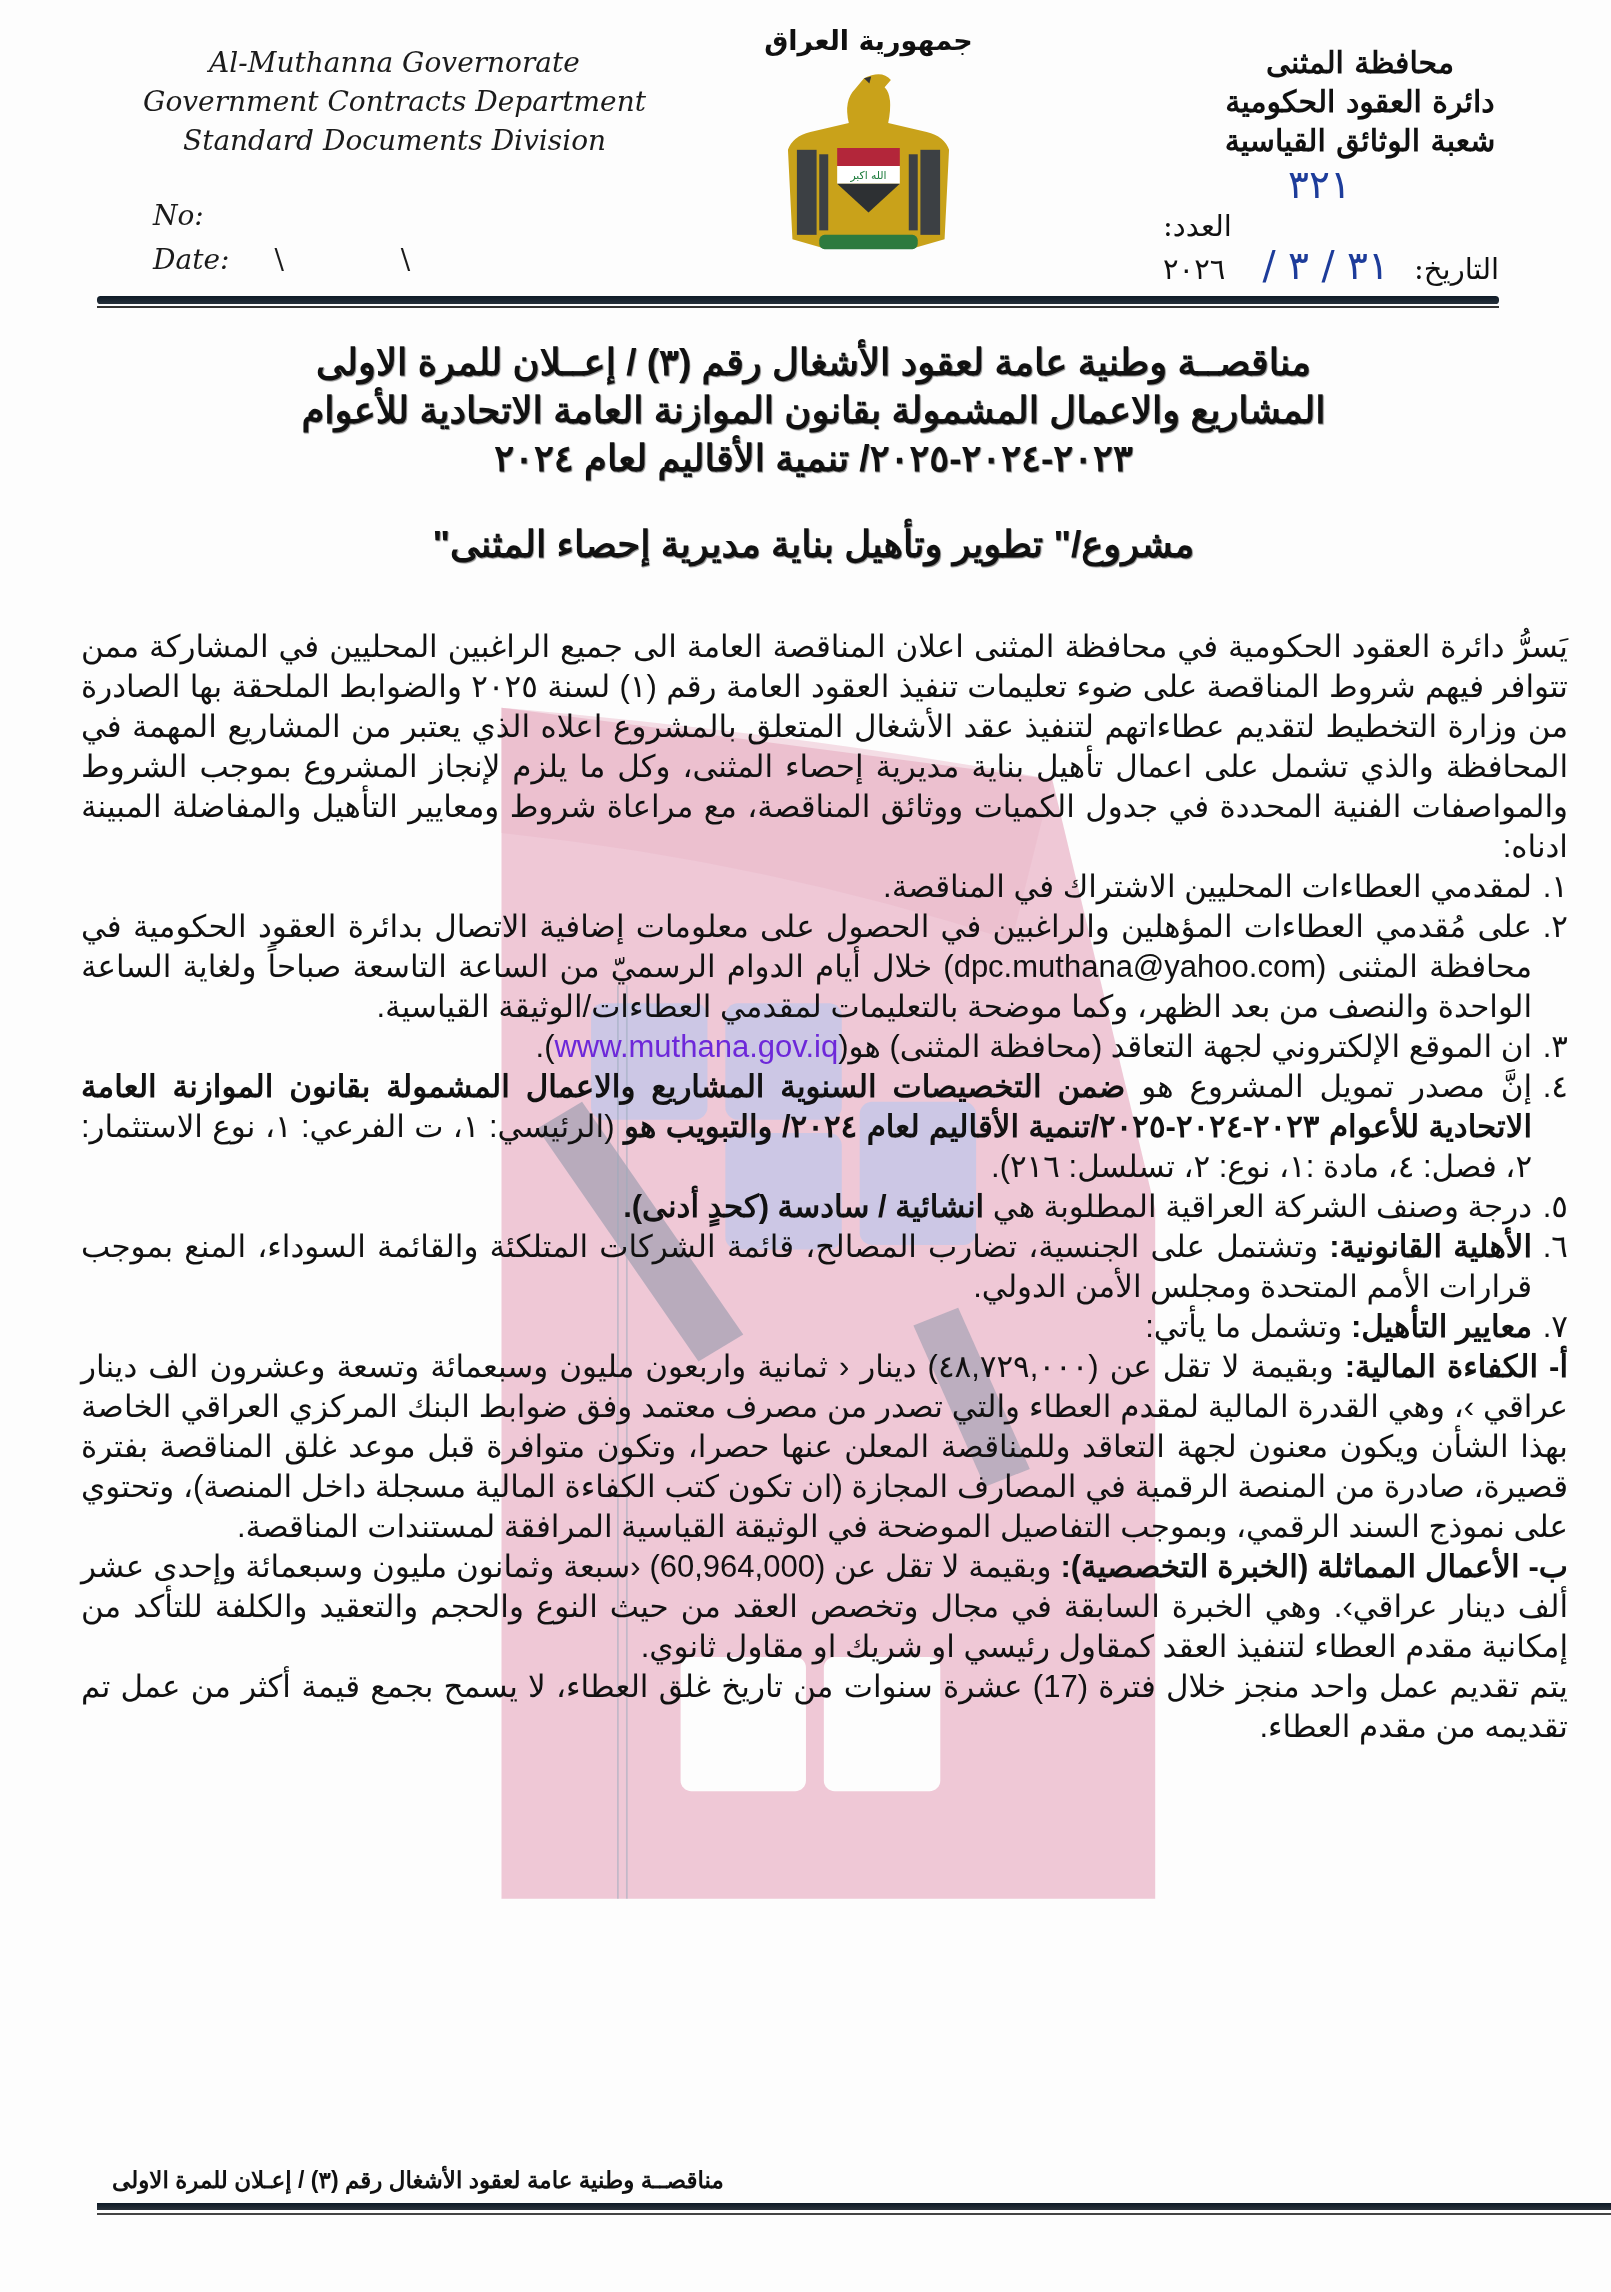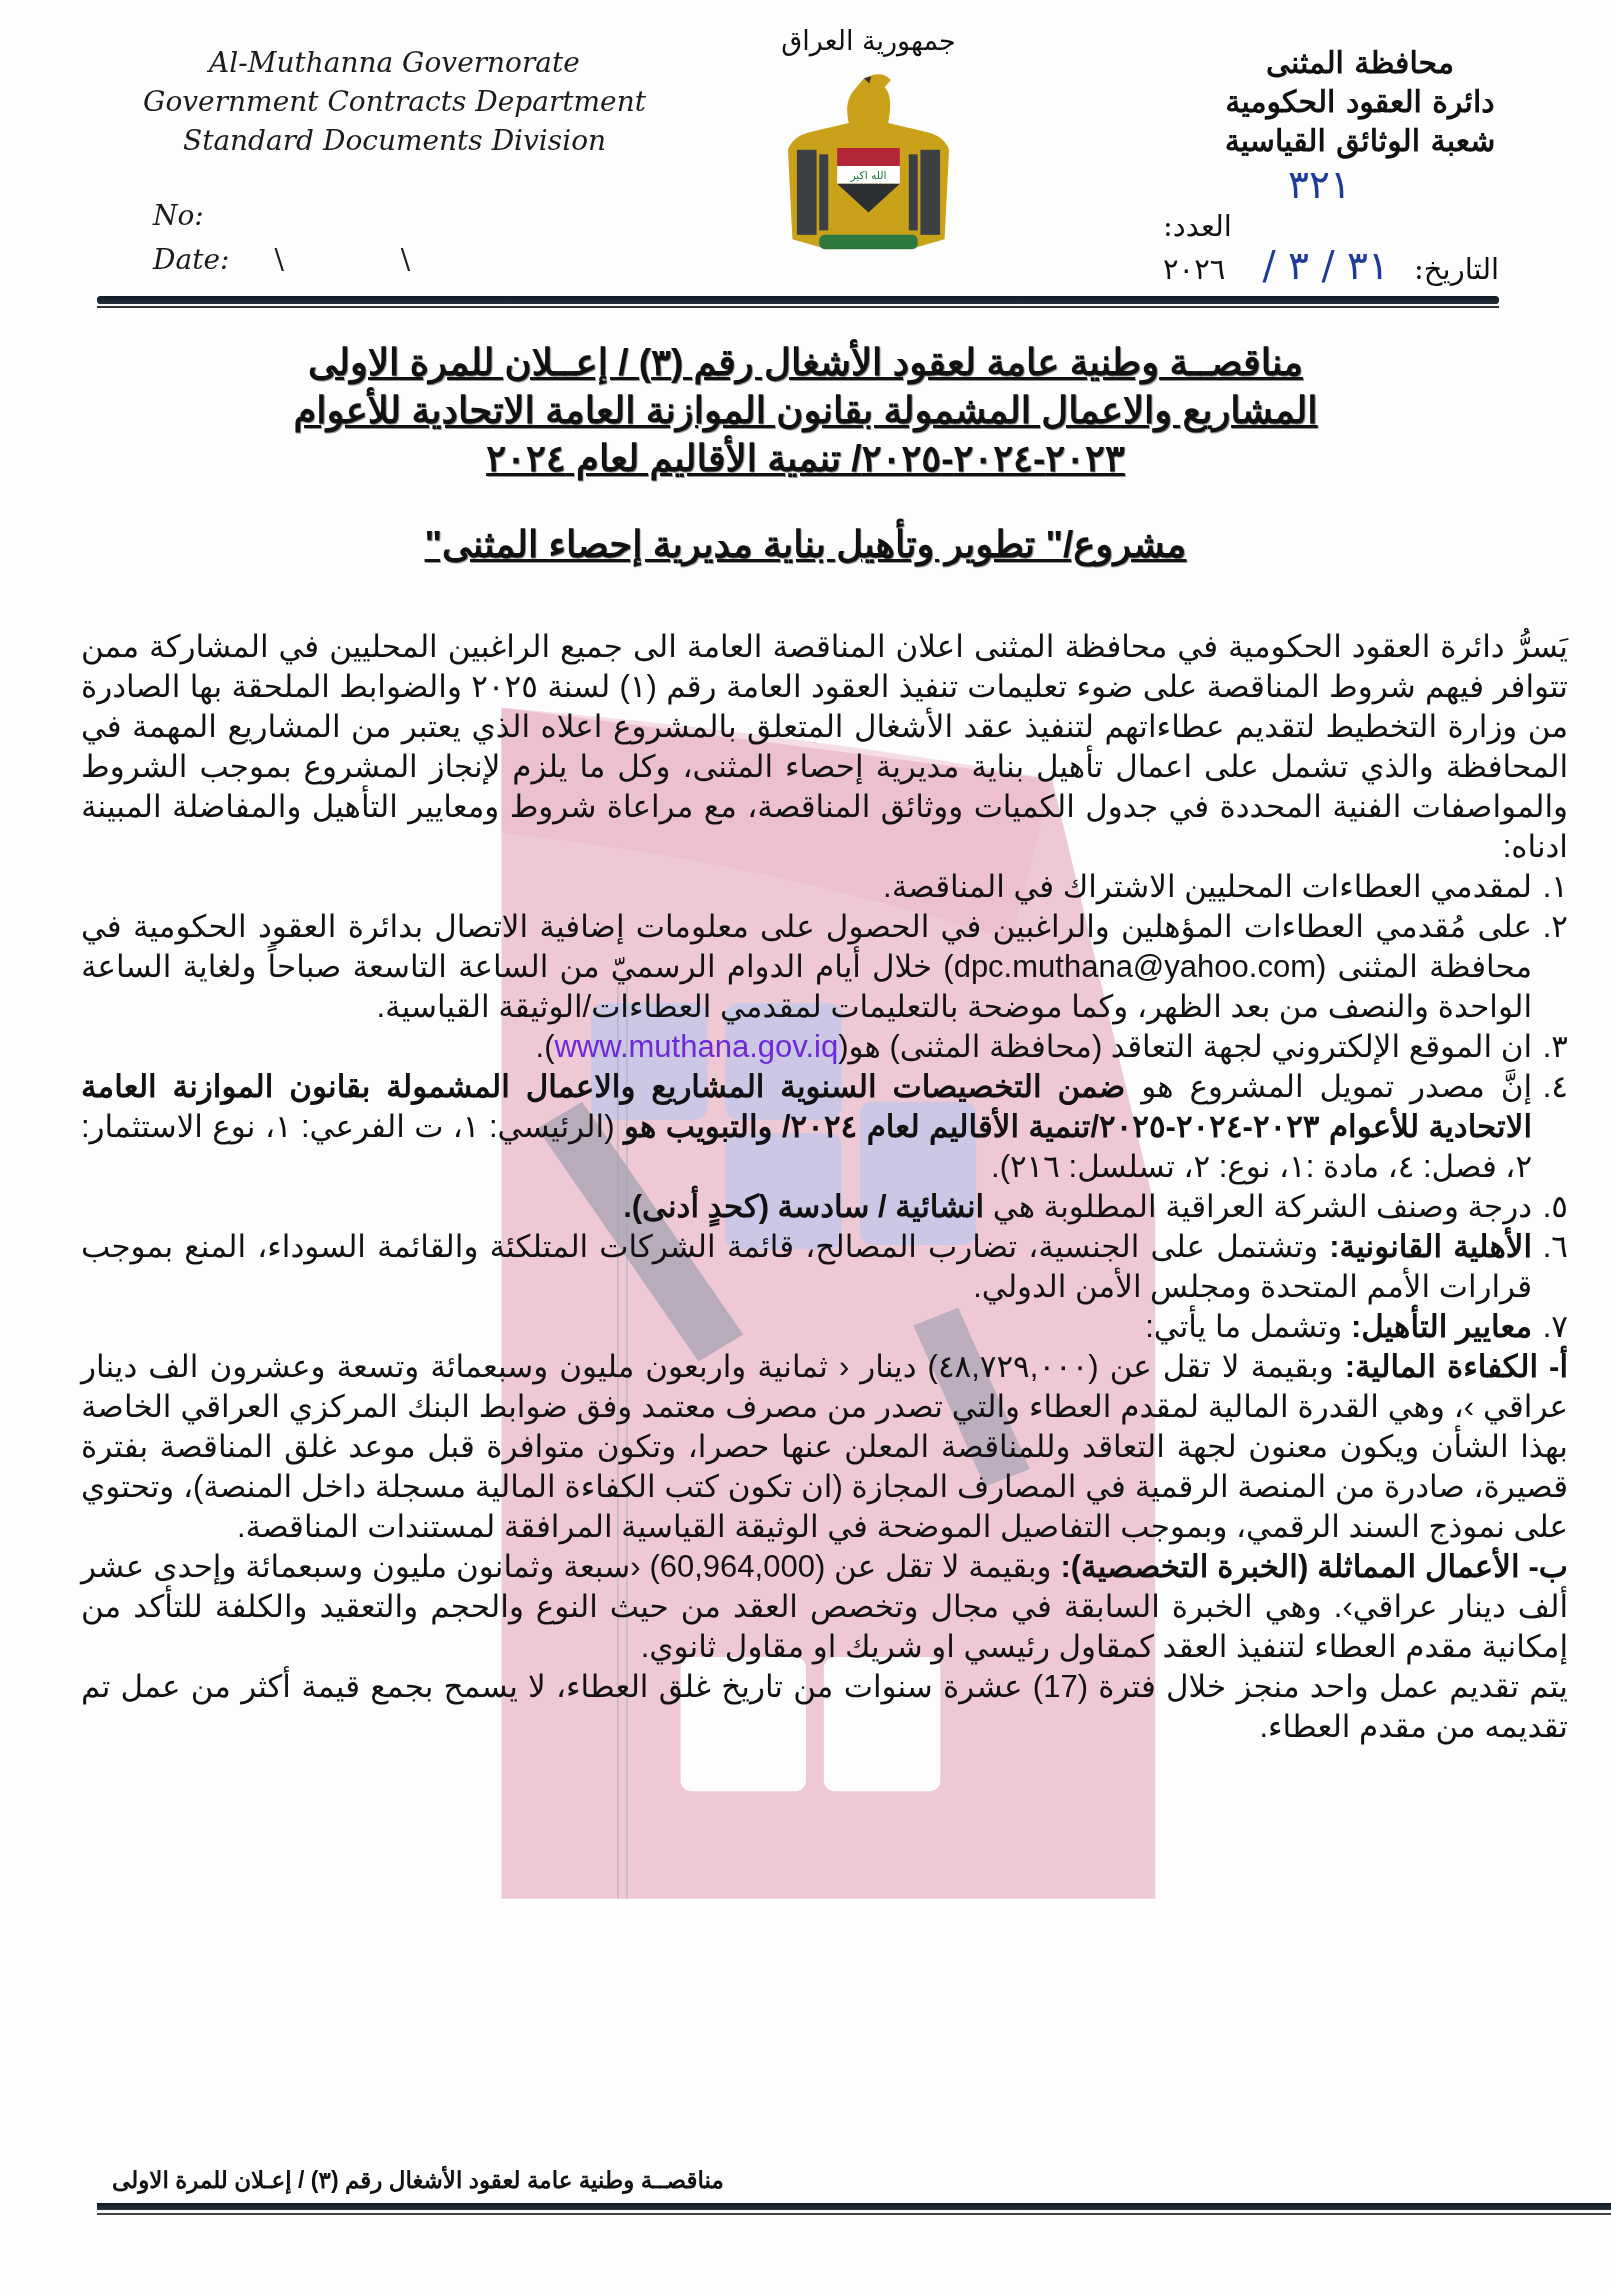--- a/index.html
+++ b/index.html
@@ -9,34 +9,34 @@
   
   .wm { position:absolute; left:0; top:0; width:1611px; height:2293px; pointer-events:none; z-index:0; }
 
   
   .hdr-en { position:absolute; left:99px; top:43px; width:591px; text-align:center; font-family:"DejaVu Serif", serif; font-style:italic; font-size:28px; line-height:39px; color:#1b1b1b; z-index:2; }
   .hdr-en .meta { text-align:left; margin-top:36px; padding-left:54px; }
   .hdr-en .meta div { margin-bottom:5.4px; }
   .hdr-en .slashes { display:inline-block; margin-left:45px; letter-spacing:54px; font-style:normal; }
 
   .hdr-center { position:absolute; left:752px; top:25px; width:233px; text-align:center; z-index:2; }
-  .hdr-center .country { font-family:"DejaVu Sans", sans-serif; font-weight:normal; font-size:27px; direction:rtl; }
+  .hdr-center .country { font-family:"DejaVu Sans", sans-serif; font-weight:bold; font-size:27px; direction:rtl; }
   .eagle { display:block; margin:12.5px auto 0; }
 
   .hdr-ar { position:absolute; right:54px; top:43px; width:394px; direction:rtl; text-align:center; z-index:2; }
   .hdr-ar .l { font-family:"DejaVu Serif", serif; font-weight:bold; font-size:30px; line-height:39px; }
   .hdr-ar .hw { color:#1d3c9a; font-family:"DejaVu Sans", sans-serif; font-size:39px; letter-spacing:9px; text-align:left; padding-left:125px; margin-top:1.8px; }
   .hdr-ar .row { text-align:left; font-family:"DejaVu Serif", serif; font-size:29px; line-height:39px; padding-right:25px; }
   .hdr-ar .row .v { font-family:"DejaVu Sans", sans-serif; margin-right:16px; }
   .hdr-ar .row .blue { color:#1d3c9a; font-size:39px;margin-left:12px; }
 
   .rule-top { position:absolute; left:97px; top:296px; width:1402px; height:8px; background:linear-gradient(#0e1a26,#26303a); border-radius:3.6px; z-index:2; }
   .rule-top2 { position:absolute; left:97px; top:306px; width:1402px; height:1.8px; background:#333; z-index:2; }
 
-  .titles { position:absolute; left:134px; top:339px; width:1343px; direction:rtl; text-align:center; font-family:"Liberation Sans", sans-serif; font-weight:bold; font-size:37px; line-height:48px; z-index:2; text-shadow:0.9px 0.9px 0.9px #888;text-decoration:underline; }
+  .titles { position:absolute; left:142px; top:339px; width:1343px; direction:rtl; text-align:center; font-family:"Liberation Sans", sans-serif; font-weight:bold; font-size:37px; line-height:48px; z-index:2; text-shadow:0.9px 0.9px 0.9px #888; }
   .titles .proj { margin-top:38px; }
 
   .body { position:absolute; left:81px; top:627px; width:1487px; direction:rtl; text-align:justify; text-align-last:right; font-family:"Liberation Sans", sans-serif; font-size:31px; line-height:40px; z-index:2; }
   .body p { margin:0; }
   .body .item { display:flex; }
   .body .num { flex:0 0 auto; margin-left:10.7px; }
   .body .txt { flex:1; }
   .b { font-weight:bold; }
   .ltr { direction:ltr; unicode-bidi:embed; font-family:"Liberation Sans", sans-serif; }
   .link { color:#6d28d9; }

